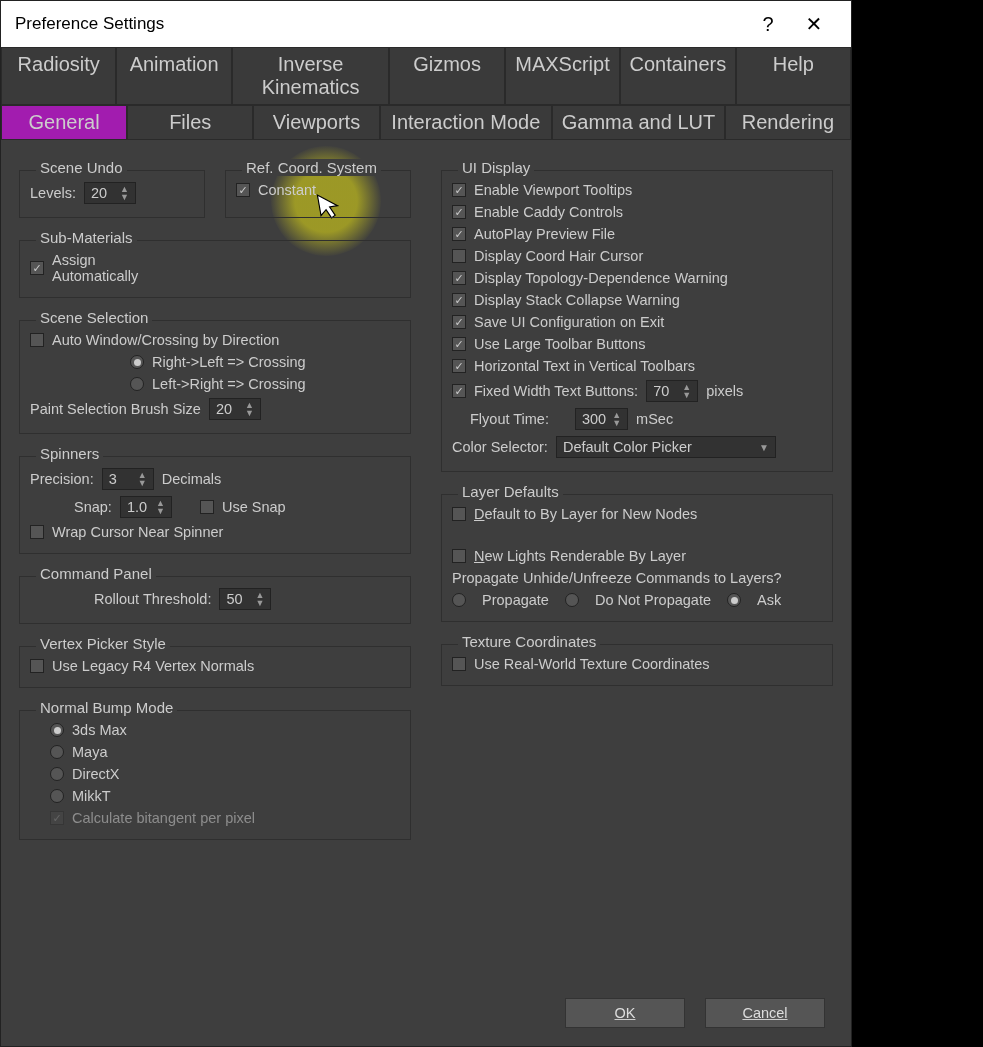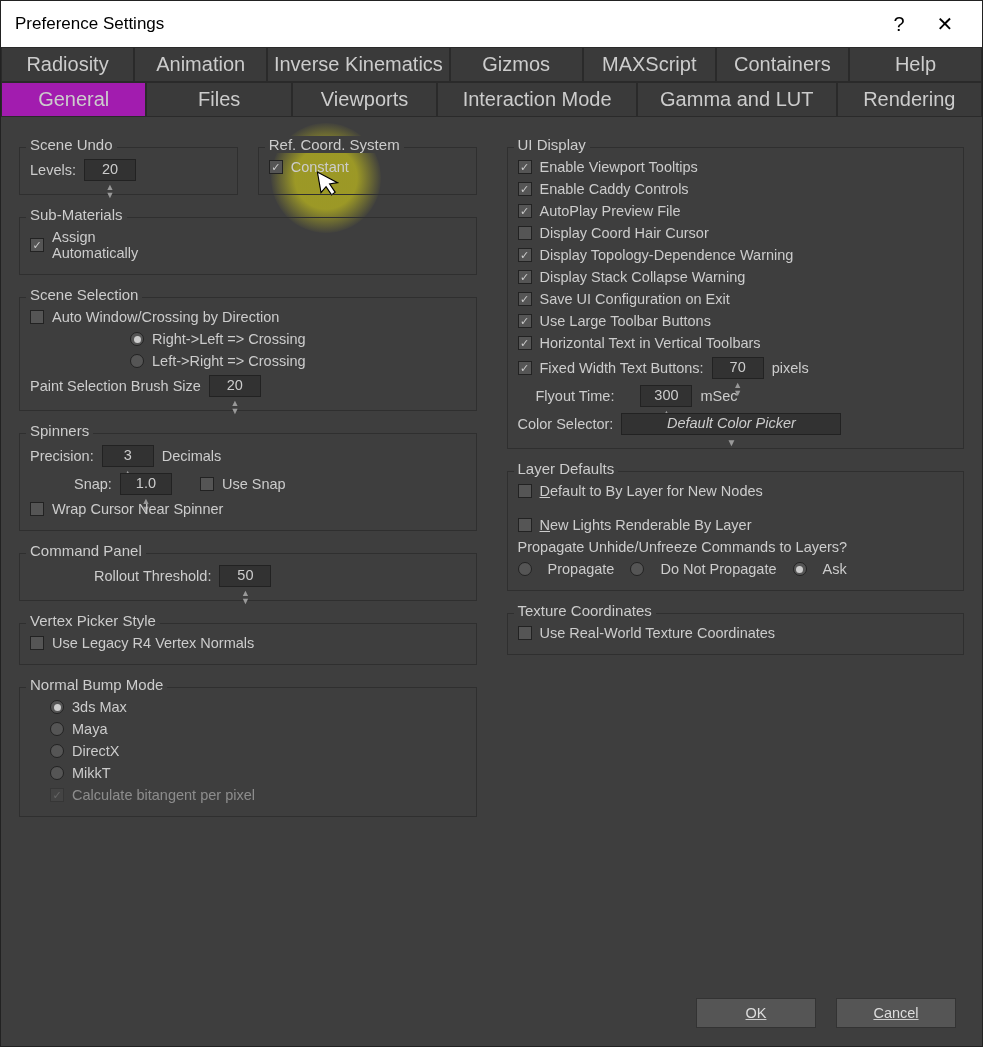--- a/index.html
+++ b/index.html
@@ -8,21 +8,21 @@
     font-family: "Segoe UI", Arial, sans-serif;
     font-size: 14.5px;
     background: #000;
     color: #cccccc;
     width: 983px;
     height: 1047px;
     overflow: hidden;
   }
   .dialog {
     background: #3e3e3e;
-    width: 983px;
+    width: 852px;
     height: 1047px;
     border: 1px solid #222;
     display: flex;
     flex-direction: column;
   }
   .titlebar {
     background: #fff;
     color: #000;
     height: 46px;
     display: flex;
@@ -67,21 +67,21 @@
   .col { flex: 1; display:flex; flex-direction:column; gap:10px;}
   .group {
     border: 1px solid #2f2f2f;
     padding: 8px 10px 10px 10px;
     position: relative;
     margin-top: 12px;
   }
   .group > .legend {
     position: absolute;
     top: -12px;
-    left: 6px;
+    left: 16px;
     background: #3e3e3e;
     padding: 0 4px;
     color: #ccc;
     font-size: 15px;
   }
   .row {
     display: flex;
     align-items: center;
     gap: 8px;
     padding: 3px 0;
@@ -102,24 +102,24 @@
   .radio {
     width:14px;height:14px;border-radius:50%;
     border:1px solid #222;background:#555;
     display:inline-flex;align-items:center;justify-content:center;
     flex-shrink:0;
   }
   .radio.checked::after{content:"";width:7px;height:7px;background:#ccc;border-radius:50%;}
   .spinner , .dropdown {
     background:#323232;border:1px solid #222;color:#ccc;
     padding:1px 6px;height:22px;display:inline-flex;align-items:center;
-    min-width:52px;justify-content:space-between;gap:6px;flex-direction:column;
+    min-width:52px;justify-content:space-between;gap:6px;
   }
   .spinner .arrows { font-size:9px;line-height:8px;display:flex;flex-direction:column;align-items:center;color:#999;}
-  .dropdown { min-width:200px;font-style:italic; }
+  .dropdown { min-width:200px; }
   .dropdown .dd-caret { font-size:10px;color:#999;}
   .two-col {
     display:flex; gap:20px;
   }
   .two-col > div { flex:1; }
   .footer {
     display:flex; justify-content:flex-end; gap:20px;
     padding:14px 26px 18px 0;
     text-decoration:underline;
   }
@@ -377,21 +377,21 @@
             </span>
         </div>
       </div>
 
       <div class="group">
         <span class="legend">Layer Defaults</span>
         <div class="row">
           <span class="chk"></span>
           <span><span class="u">D</span>efault to By Layer for New Nodes</span>
         </div>
-        <div class="row" style="margin-top:12px">
+        <div class="row" style="margin-top:20px">
           <span class="chk"></span>
           <span><span class="u">N</span>ew Lights Renderable By Layer</span>
         </div>
         <div class="row" style="max-width:340px">
           <span>Propagate Unhide/Unfreeze Commands to Layers?</span>
         </div>
         <div class="row" style="gap:16px">
           <span class="radio"></span>
             <span>Propagate</span>
           <span class="radio"></span>

